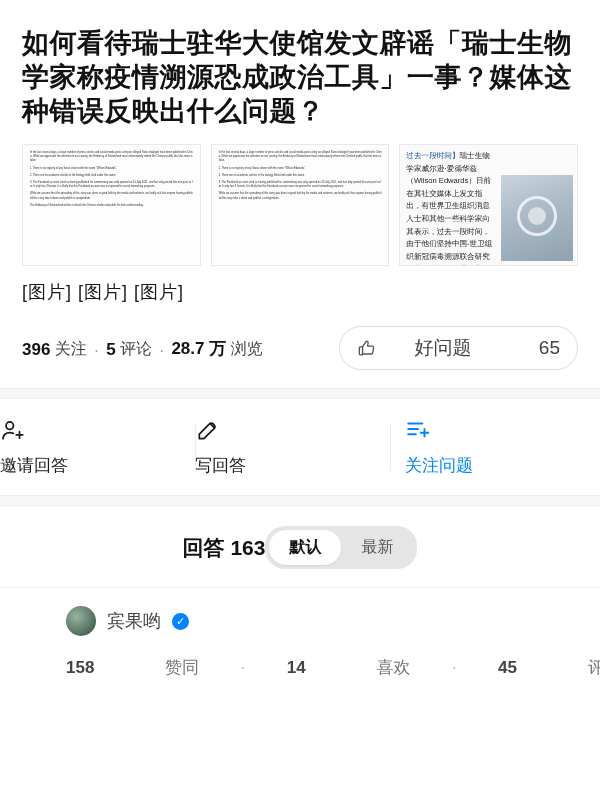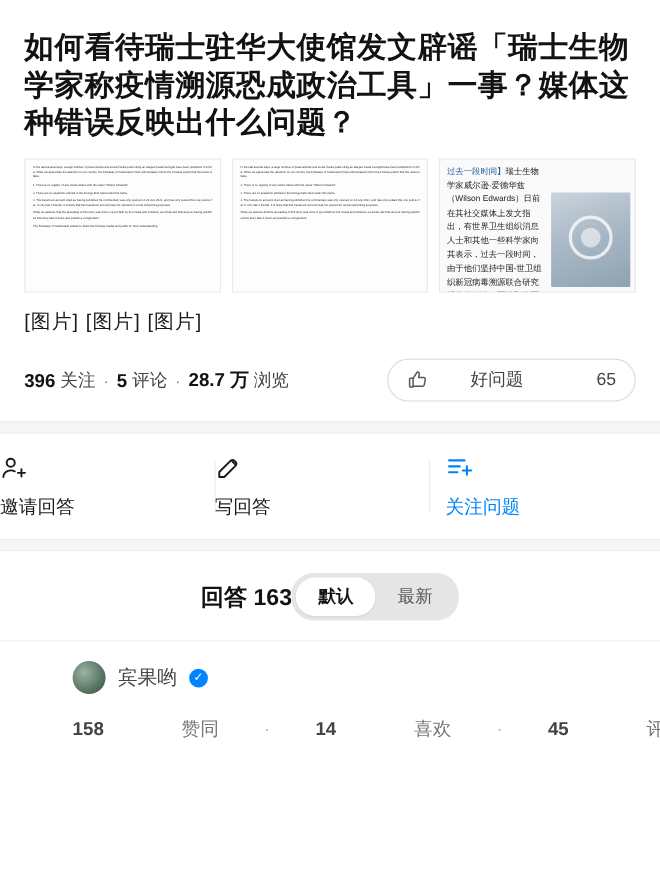--- a/index.html
+++ b/index.html
@@ -131,21 +131,21 @@
   .stats-left .sep {
     color: #999;
     margin: 0 7px;
   }
   .good-q-btn {
     display: flex;
     align-items: center;
     border: 1px solid #dcdcdc;
     border-radius: 22px;
     padding: 8px 17px;
-    font-size: 16px;
+    font-size: 19px;
     color: #444;
     background: #fff;
     white-space: nowrap;
     gap: 31px;
   }
   .good-q-btn .thumbup {
     margin-right: 8px;
     display: inline-flex;
   }
   

